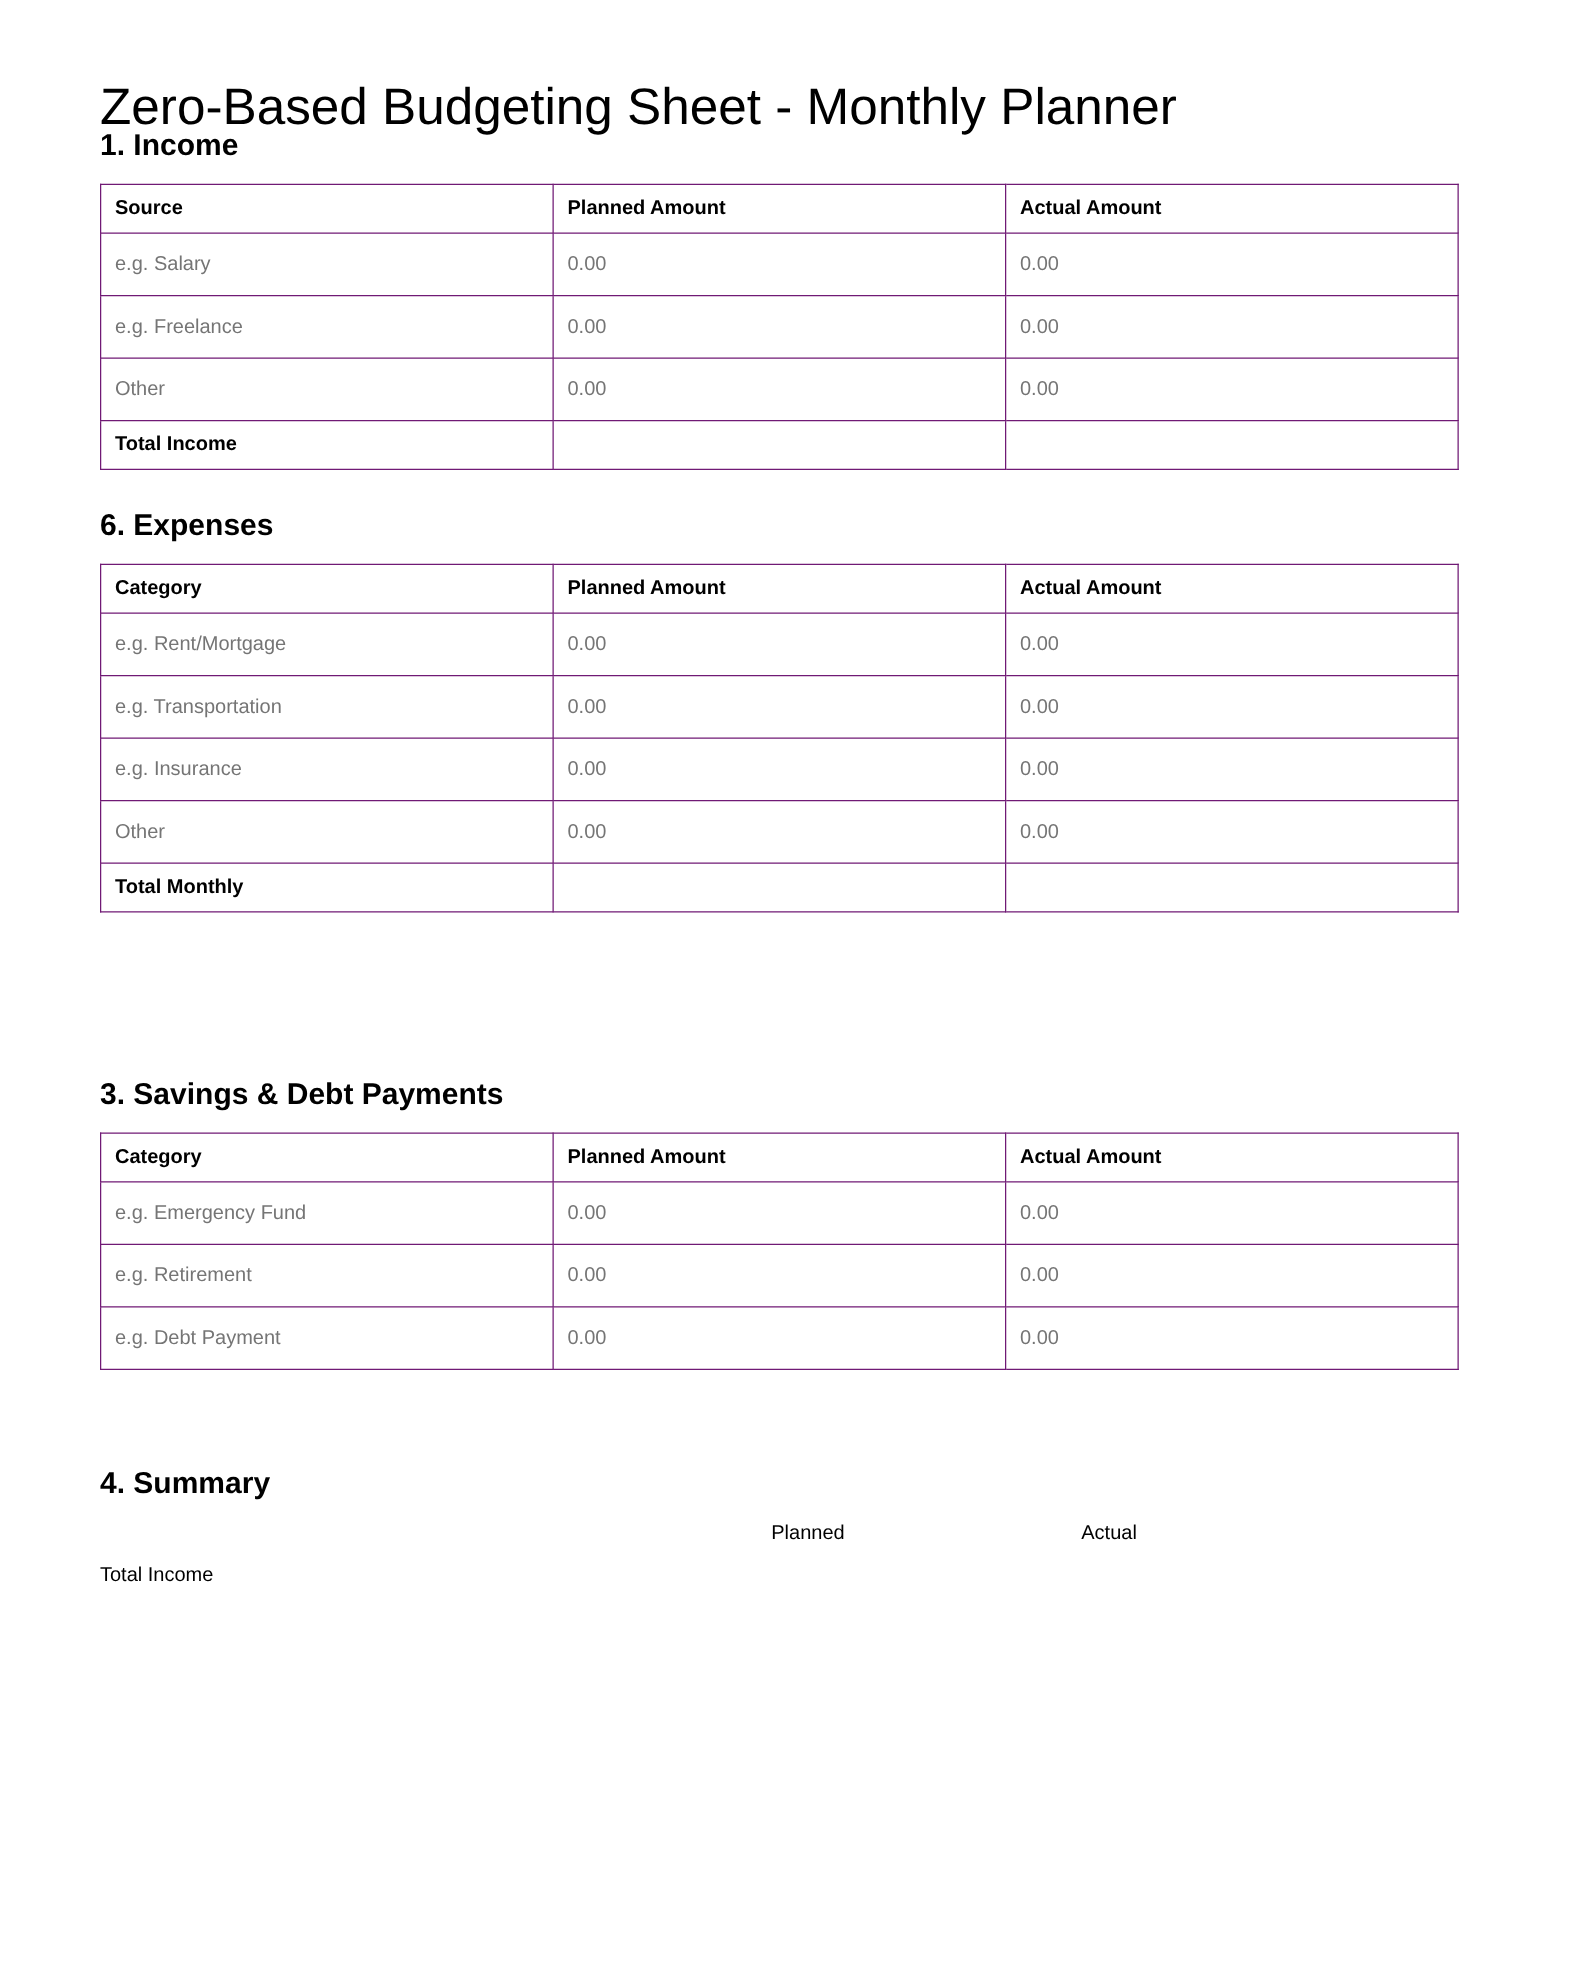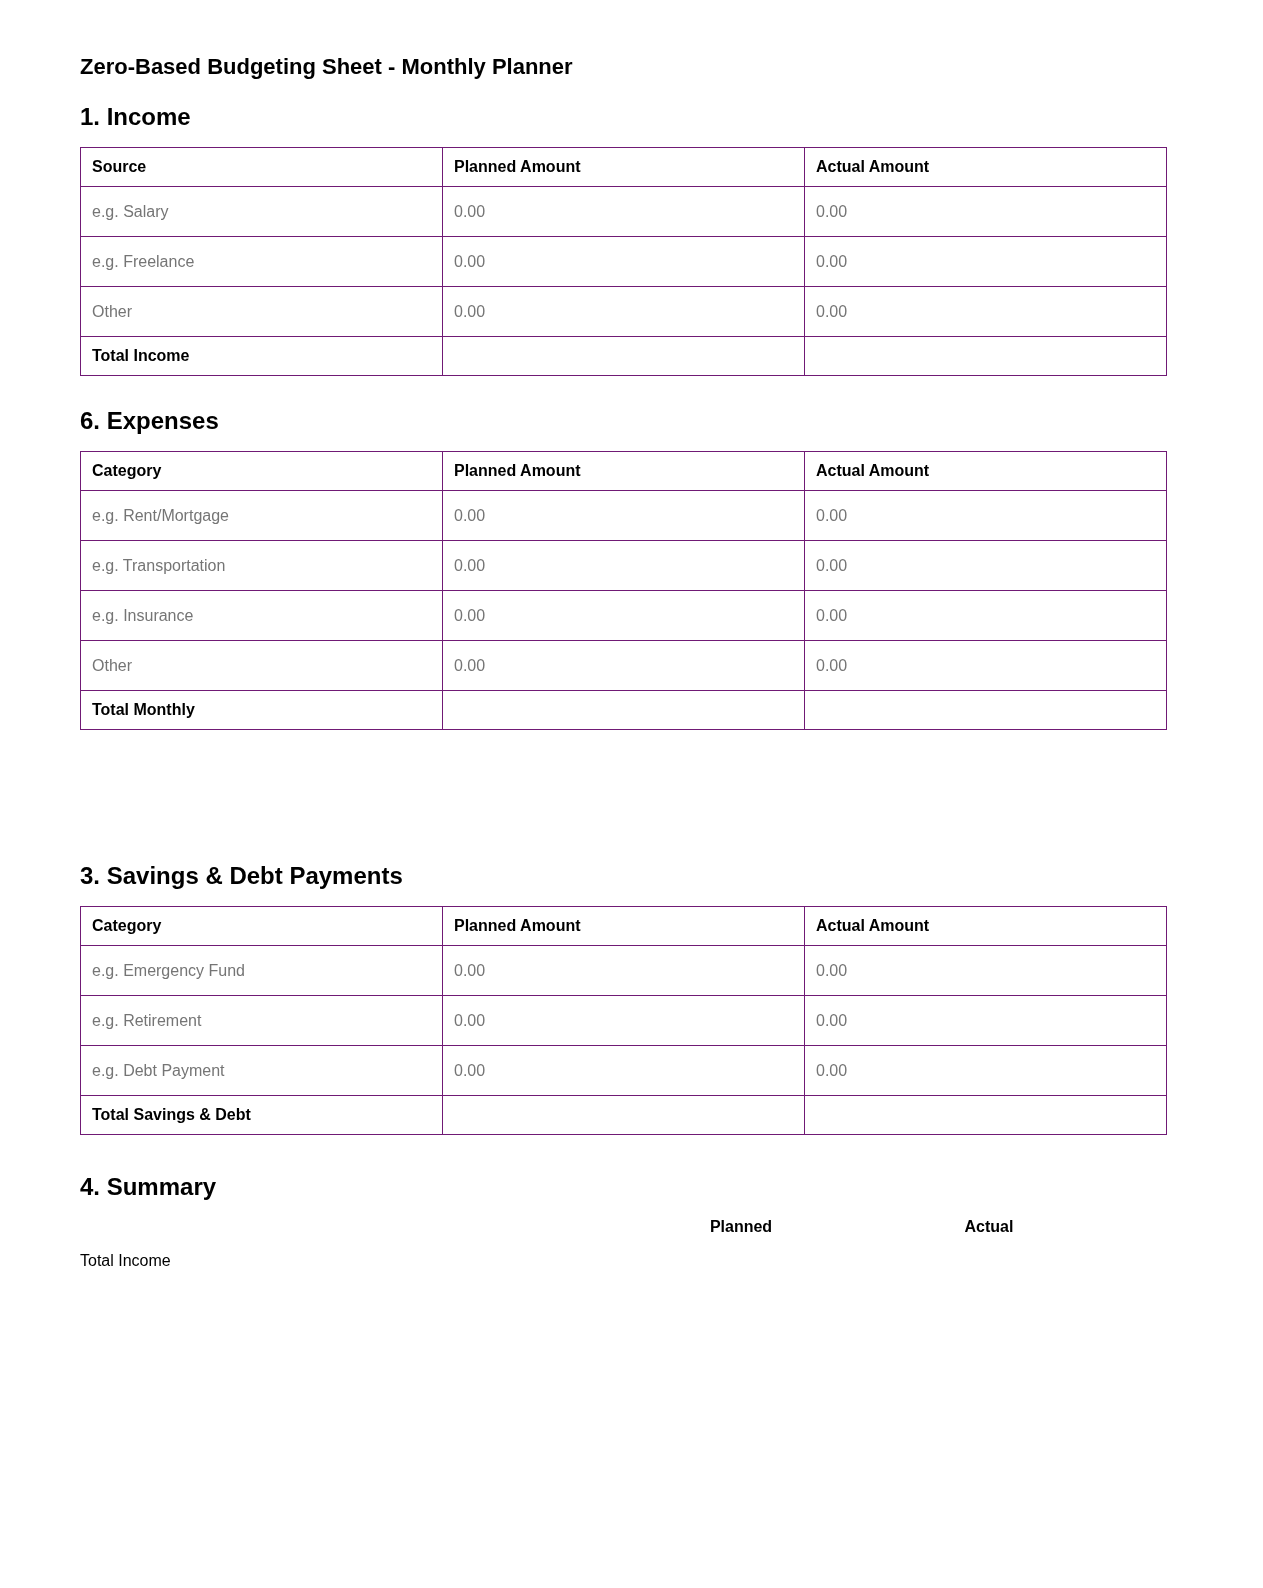--- a/index.html
+++ b/index.html
@@ -7,25 +7,25 @@
     body {
       width: 1263px;
       height: 1588px;
       font-family: "Liberation Sans", sans-serif;
       color: #000;
       position: relative;
       overflow: hidden;
     }
     .page { position: absolute; left: 80px; top: 0; width: 1087px; }
     h1 {
-      font-size: 22px;
-      font-weight: bold;
+      font-size: 41px;
+      font-weight: normal;
       margin: 0;
       position: absolute;
-      top: 48px;
+      top: 66px;
       left: 0;
       line-height: 38px;
       white-space: nowrap;
     }
     h2 {
       font-size: 24px;
       font-weight: bold;
       margin: 0;
       position: absolute;
       left: 0;
@@ -69,21 +69,21 @@
       top: 1210px;
       width: 1087px;
       border-collapse: collapse;
       table-layout: fixed;
     }
     table.summary th, table.summary td {
       font-size: 16px;
       padding: 0;
       height: 34px;
     }
-    table.summary th { font-weight: bold; text-align: center; }
+    table.summary th { font-weight: normal; text-align: left; }
     table.summary td { text-align: left; font-weight: normal; }
   </style>
 </head>
 <body>
 
 <div class="page">
 
   <h1>Zero-Based Budgeting Sheet - Monthly Planner</h1>
 
   <h2 style="top:103px;">1. Income</h2>
@@ -174,25 +174,20 @@
       </tr>
       <tr>
         <td class="input-cell"><input class="cell-input" type="text" placeholder="e.g. Retirement" style=""></td>
         <td class="input-cell"><input class="cell-input" type="text" placeholder="0.00" style=""></td>
         <td class="input-cell"><input class="cell-input" type="text" placeholder="0.00" style=""></td>
       </tr>
       <tr>
         <td class="input-cell"><input class="cell-input" type="text" placeholder="e.g. Debt Payment" style=""></td>
         <td class="input-cell"><input class="cell-input" type="text" placeholder="0.00" style=""></td>
         <td class="input-cell"><input class="cell-input" type="text" placeholder="0.00" style=""></td>
-      </tr>
-      <tr class="total-row">
-        <td>Total Savings &amp; Debt</td>
-        <td></td>
-        <td></td>
       </tr>
     </tbody>
   </table>
 
   <h2 style="top:1173px;">4. Summary</h2>
   <table class="summary">
     <colgroup>
       <col style="width:537px;">
       <col style="width:248px;">
       <col style="width:248px;">

